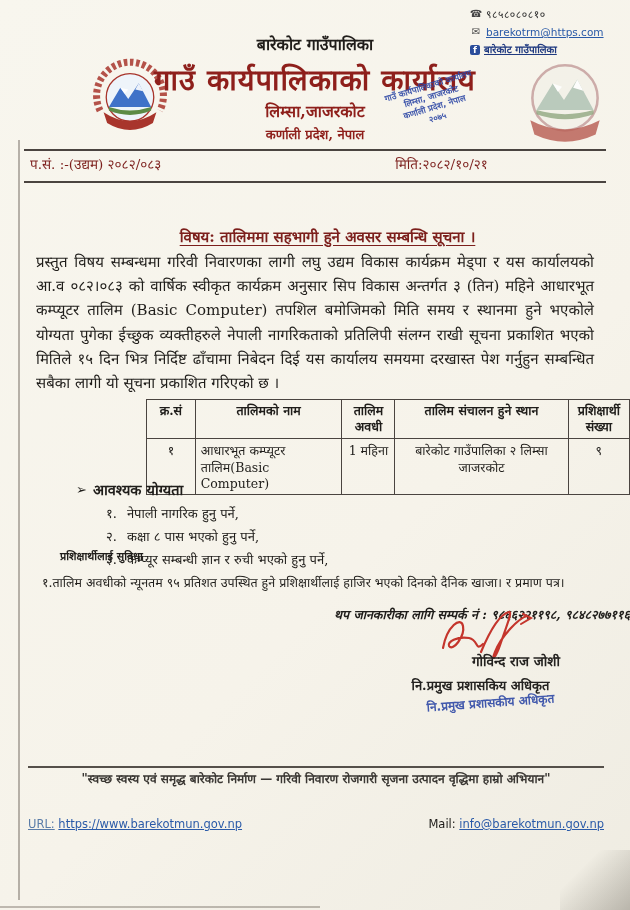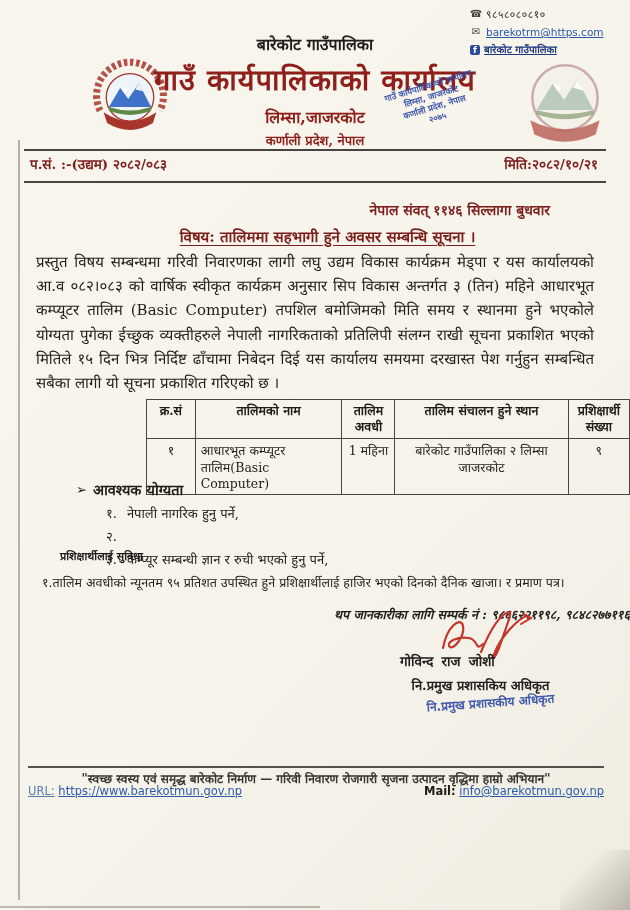--- a/index.html
+++ b/index.html
@@ -22,39 +22,39 @@
   .c-icon { width:12px; height:12px; display:inline-flex; align-items:center; justify-content:center; font-size:10px; color:#444; flex:0 0 12px; }
   .phone-txt { color:#2b2b2b; letter-spacing:.5px; }
   .link { color:#2a5aa8; text-decoration:underline; }
   .fb-badge { width:10px; height:10px; background:#2a4d9b; color:#fff; font-weight:bold; font-size:9px; line-height:10px; text-align:center; border-radius:2px; }
   .fb-name { color:#203a80; font-weight:bold; font-size:10px; text-decoration:underline; }
 
   
   .hdr { position:absolute; left:0; top:33px; width:100%; text-align:center; }
   .hdr-muni { font-size:16px; font-weight:bold; color:#201d1a; margin-bottom:4px; }
   .hdr-office { font-size:29px; font-weight:bold; color:#8e1f1b; letter-spacing:1px; }
-  .hdr-addr { font-size:16px; font-weight:bold; color:#8e1f1b; margin-top:8px; }
+  .hdr-addr { font-size:16px; font-weight:bold; color:#8e1f1b; margin-top:2px; }
   .hdr-prov { font-size:13px; font-weight:bold; color:#8e1f1b; margin-top:3px; }
 
   
   .emblem-left { position:absolute; left:86px; top:55px; width:88px; height:90px; }
   .emblem-right { position:absolute; right:14px; top:50px; width:102px; height:108px; opacity:.85; }
 
   
   .stamp-hdr { position:absolute; left:374px; top:80px; width:118px; transform:rotate(-17deg);
     color:#2f49a6; font-size:8.5px; line-height:11px; text-align:center; font-weight:bold; opacity:.9;
     font-family:"DejaVu Sans",sans-serif; }
 
   
   .ref-rule-top { position:absolute; left:24px; top:149px; width:582px; height:1.5px; background:#4a4440; }
   .ref-rule-bot { position:absolute; left:24px; top:181px; width:582px; height:1.5px; background:#4a4440; }
-  .ref-row { position:absolute; left:30px; top:155px; width:572px; display:flex; font-size:13.5px; font-weight:bold; color:#7c1f1c; }
+  .ref-row { position:absolute; left:30px; top:155px; width:572px; display:flex; font-size:13.5px; font-weight:normal; color:#7c1f1c; }
   .ref-ps { width:255px; }
   .ref-cn { width:150px; }
-  .ref-dt { flex:1; text-align:right; padding-right:4px; }
+  .ref-dt { flex:1; text-align:center; padding-right:4px; }
 
   .sambat { position:absolute; left:0; top:200px; width:605px; text-align:right; font-size:14px; font-weight:bold; color:#7c1f1c; }
   .sambat span { padding-right:55px; }
   .subject { position:absolute; left:0; top:226px; width:100%; text-align:center; font-size:15px; font-weight:bold; color:#7c1f1c;padding-left:25px; }
   .subject span { text-decoration:underline; text-underline-offset:3px; }
 
   
   .body-par { position:absolute; left:36px; top:250px; width:558px; font-size:15px; line-height:24.2px; text-align:justify; color:#1f1d1a; }
 
   
@@ -73,32 +73,32 @@
   .arrow-glyph { font-size:13px; }
   .qual-list { position:absolute; left:106px; top:502px; font-size:13px; color:#1f1d1a; line-height:23px; }
   .qual-item { display:flex; gap:10px; }
 
   .fac-head { position:absolute; left:60px; top:548px; font-size:11px; font-weight:bold; color:#1f1d1a; }
   .fac-text { position:absolute; left:42px; top:572px; width:552px; font-size:12.5px; line-height:21px; color:#1f1d1a; }
   .more-info { position:absolute; left:0; top:606px; width:100%; text-align:right; font-size:12.5px; font-weight:bold; font-style:italic; color:#1f1d1a; }
 
   
   .sig-scribble { position:absolute; left:435px; top:608px; width:100px; height:58px; }
-  .sig-name { position:absolute; left:400px; top:652px; width:160px; text-align:left; font-size:13.5px; font-weight:bold; color:#242220;font-family:Liberation Mono, monospace; }
+  .sig-name { position:absolute; left:400px; top:652px; width:160px; text-align:right; font-size:13.5px; font-weight:bold; color:#242220; }
   .sig-title { position:absolute; left:388px; top:676px; width:185px; text-align:center; font-size:13px; font-weight:bold; color:#242220; }
   .sig-stamp { position:absolute; left:398px; top:694px; width:185px; text-align:center; font-size:12px; font-weight:bold;
     color:#2f49a6; transform:rotate(-4deg); opacity:.9; font-family:"DejaVu Sans",sans-serif; }
 
   
   .foot-rule { position:absolute; left:28px; top:766px; width:576px; height:1.5px; background:#55504a; }
   .foot-quote { position:absolute; left:28px; top:770px; width:576px; text-align:center; font-size:12px; font-weight:bold; color:#3a3733; }
-  .foot-links { position:absolute; left:28px; top:784px; width:576px; display:flex; font-family:"DejaVu Sans",sans-serif; font-size:11.5px; }
+  .foot-links { position:absolute; left:28px; top:817px; width:576px; display:flex; font-family:"DejaVu Sans",sans-serif; font-size:11.5px; }
   .foot-url { flex:1; }
   .url-label { color:#5a7ca8; text-decoration:underline; }
-  .mail-label { color:#1d1b18; font-weight:bold;margin-top:20px; }
+  .mail-label { color:#1d1b18; font-weight:normal;margin-top:20px; }
 </style>
 </head>
 <body>
 
 <div class="page">
 
   <div class="scan-left-edge"></div>
   <div class="scan-bottom-edge"></div>
   <div class="scan-corner"></div>
 
@@ -154,21 +154,20 @@
     <div>२०७५</div>
   </div>
 
   <div class="ref-rule-top"></div>
   <div class="ref-row">
     <div class="ref-ps">प.सं. :-(उद्यम) २०८२/०८३</div>
     <div class="ref-dt">मिति:२०८२/१०/२१</div>
   </div>
   <div class="ref-rule-bot"></div>
 
-  <div class="sambat"><span>नेपाल संवत् ११४६ सिल्लागा बुधवार</span></div>
   <div class="subject"><span>विषय: तालिममा सहभागी हुने अवसर सम्बन्धि सूचना ।</span></div>
 
   <div class="body-par">प्रस्तुत विषय सम्बन्धमा गरिवी निवारणका लागी लघु उद्यम विकास कार्यक्रम मेड्पा र यस कार्यालयको आ.व ०८२।०८३ को वार्षिक स्वीकृत कार्यक्रम अनुसार सिप विकास अन्तर्गत ३ (तिन) महिने आधारभूत कम्प्यूटर तालिम (Basic Computer) तपशिल बमोजिमको मिति समय र स्थानमा हुने भएकोले योग्यता पुगेका ईच्छुक व्यक्तीहरुले नेपाली नागरिकताको प्रतिलिपी संलग्न राखी सूचना प्रकाशित भएको मितिले १५ दिन भित्र निर्दिष्ट ढाँचामा निबेदन दिई यस कार्यालय समयमा दरखास्त पेश गर्नुहुन सम्बन्धित सबैका लागी यो सूचना प्रकाशित गरिएको छ ।</div>
 
   <table class="notice">
     <thead>
       <tr>
         <th class="col-sn">क्र.सं</th>
         <th class="col-name">तालिमको नाम</th>
         <th class="col-dur">तालिम अवधी</th>
@@ -191,20 +190,21 @@
     <span class="arrow-glyph">➢</span>
     <span>आवश्यक योग्यता</span>
   </div>
   <div class="qual-list">
     <div class="qual-item">
       <span>१.</span>
       <span>नेपाली नागरिक हुनु पर्ने,</span>
     </div>
     <div class="qual-item">
       <span>२.</span>
+      <span>कक्षा ८ पास भएको हुनु पर्ने,</span>
     </div>
     <div class="qual-item">
       <span>३.</span>
       <span>कम्प्यूर सम्बन्धी ज्ञान  र रुची भएको हुनु पर्ने,</span>
     </div>
   </div>
 
   <div class="fac-head">प्रशिक्षार्थीलाई सुविधा</div>
   <div class="fac-text">१.तालिम अवधीको न्यूनतम ९५ प्रतिशत उपस्थित हुने प्रशिक्षार्थीलाई हाजिर भएको दिनको दैनिक खाजा। र प्रमाण पत्र।</div>
   <div class="more-info">थप जानकारीका लागि  सम्पर्क नं : ९८६६२२११९८, ९८४८२७७११६</div>

